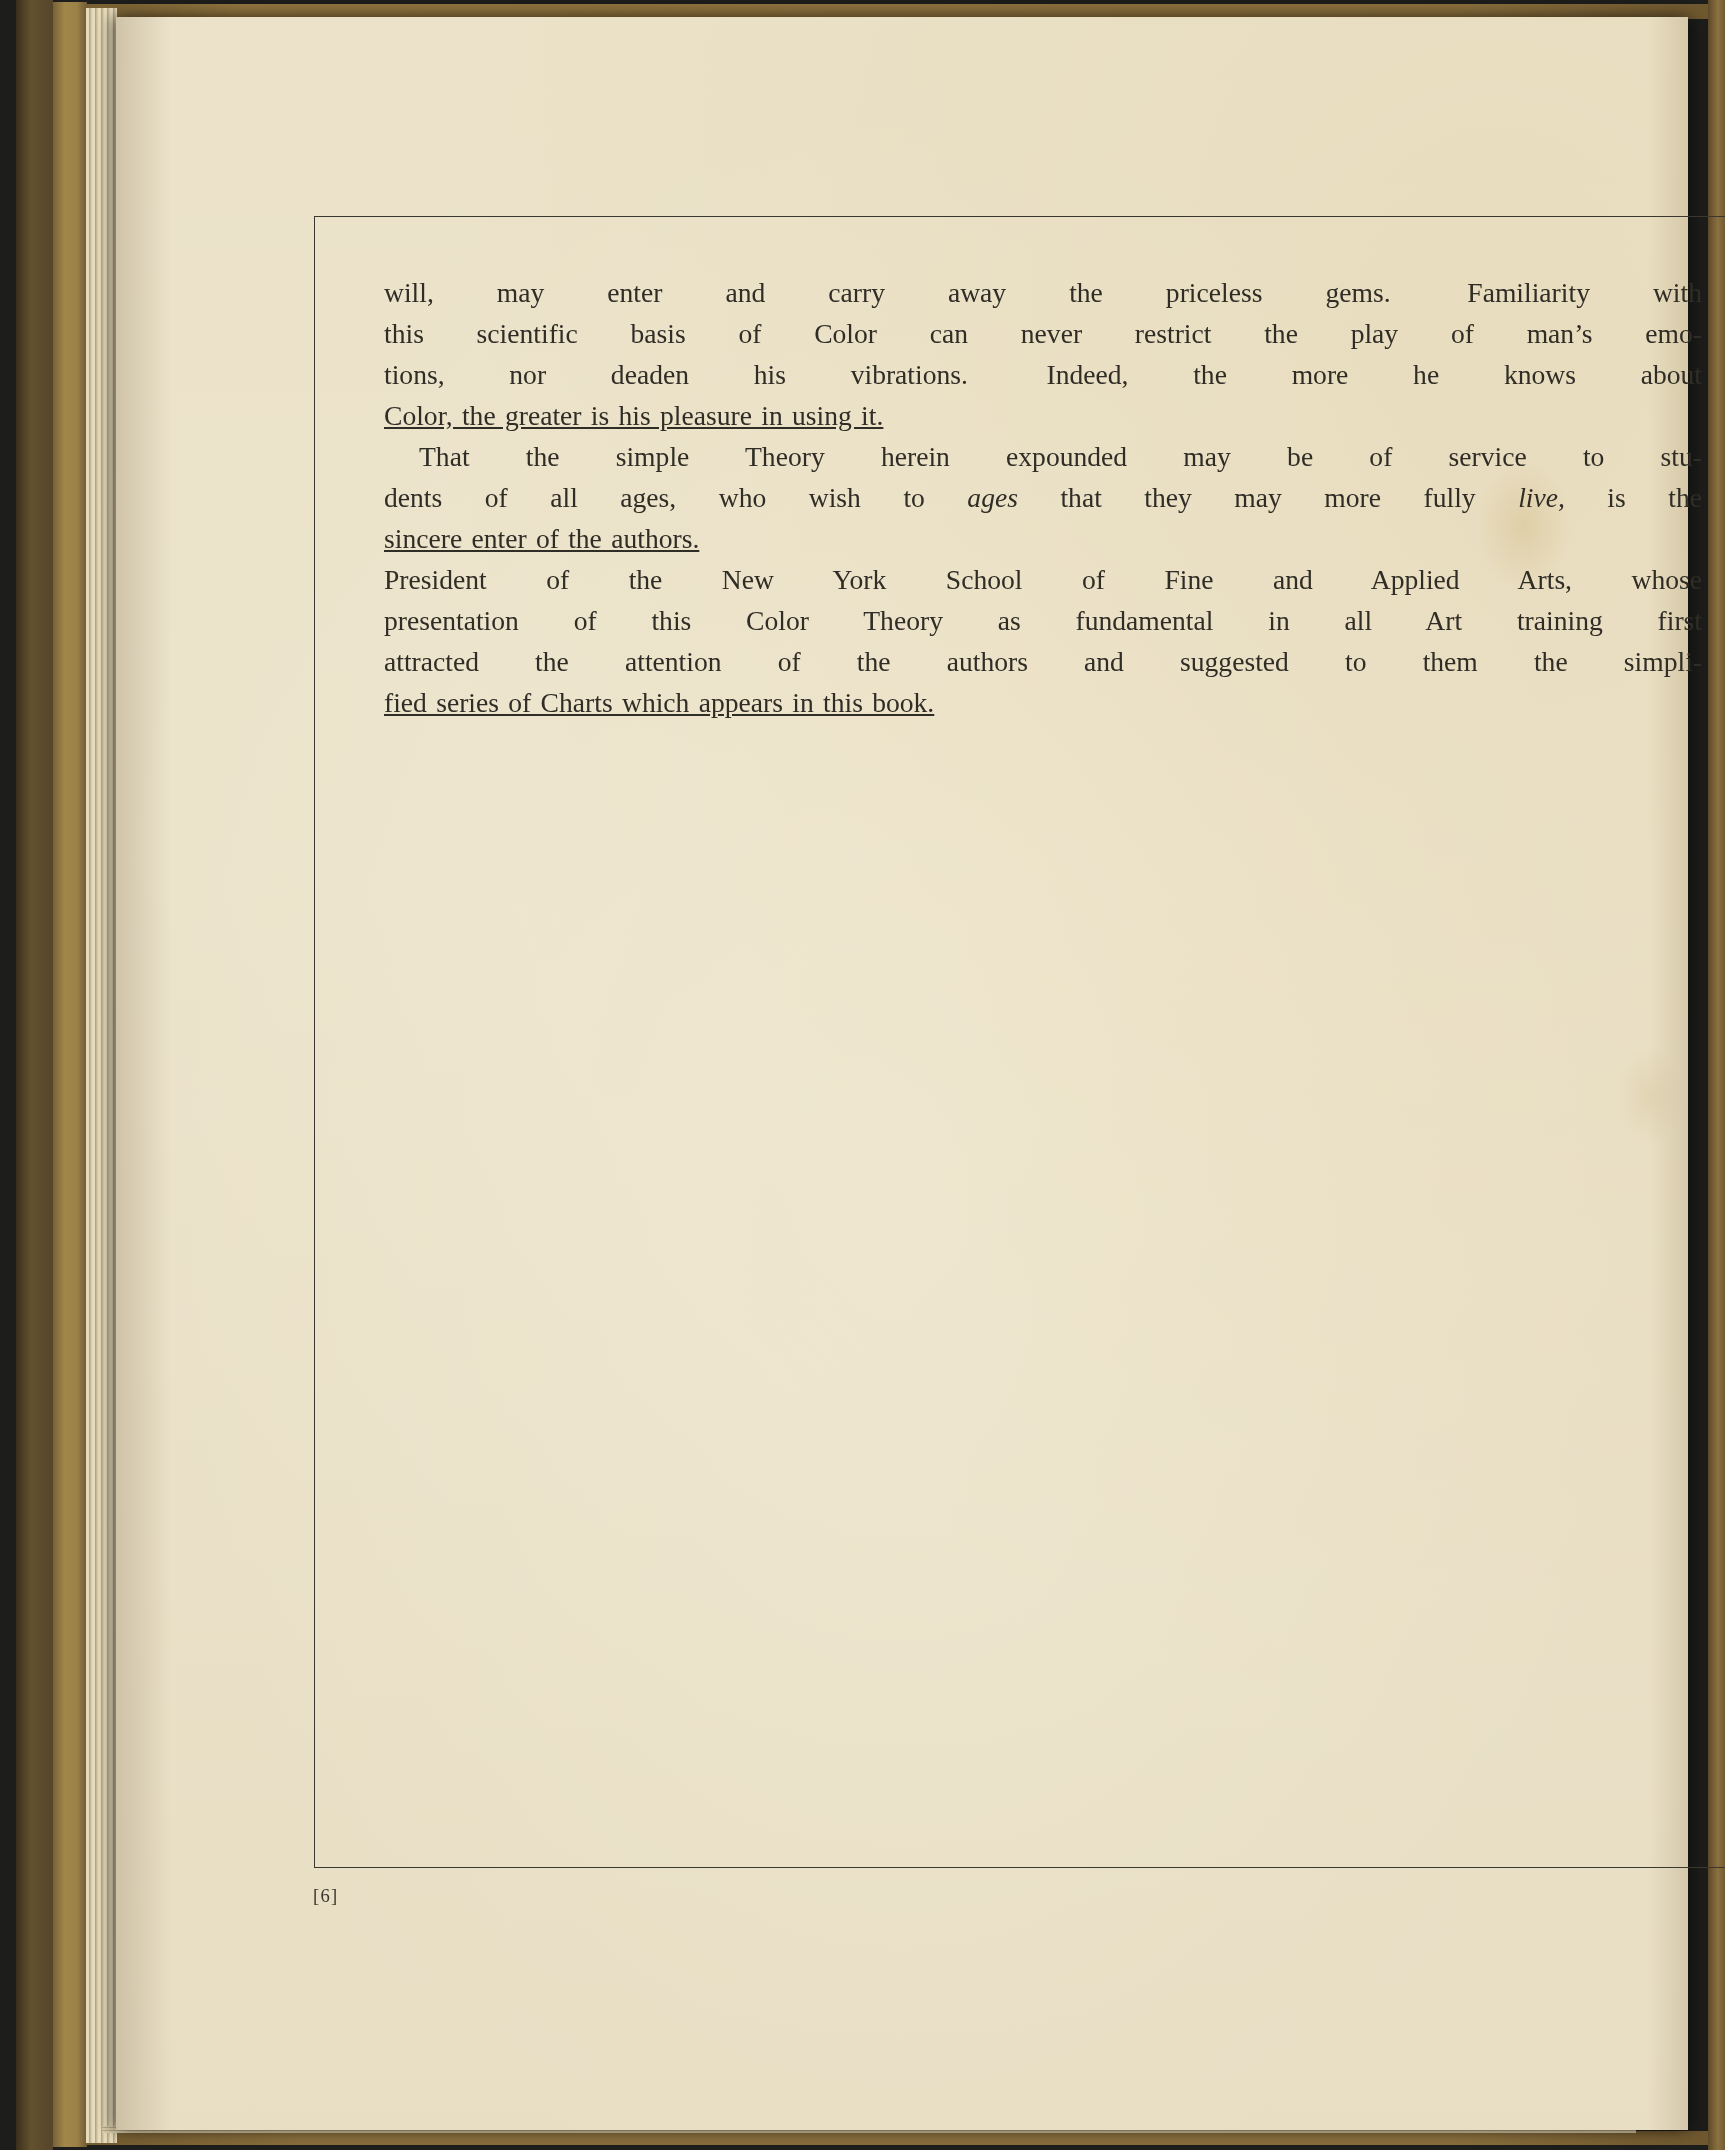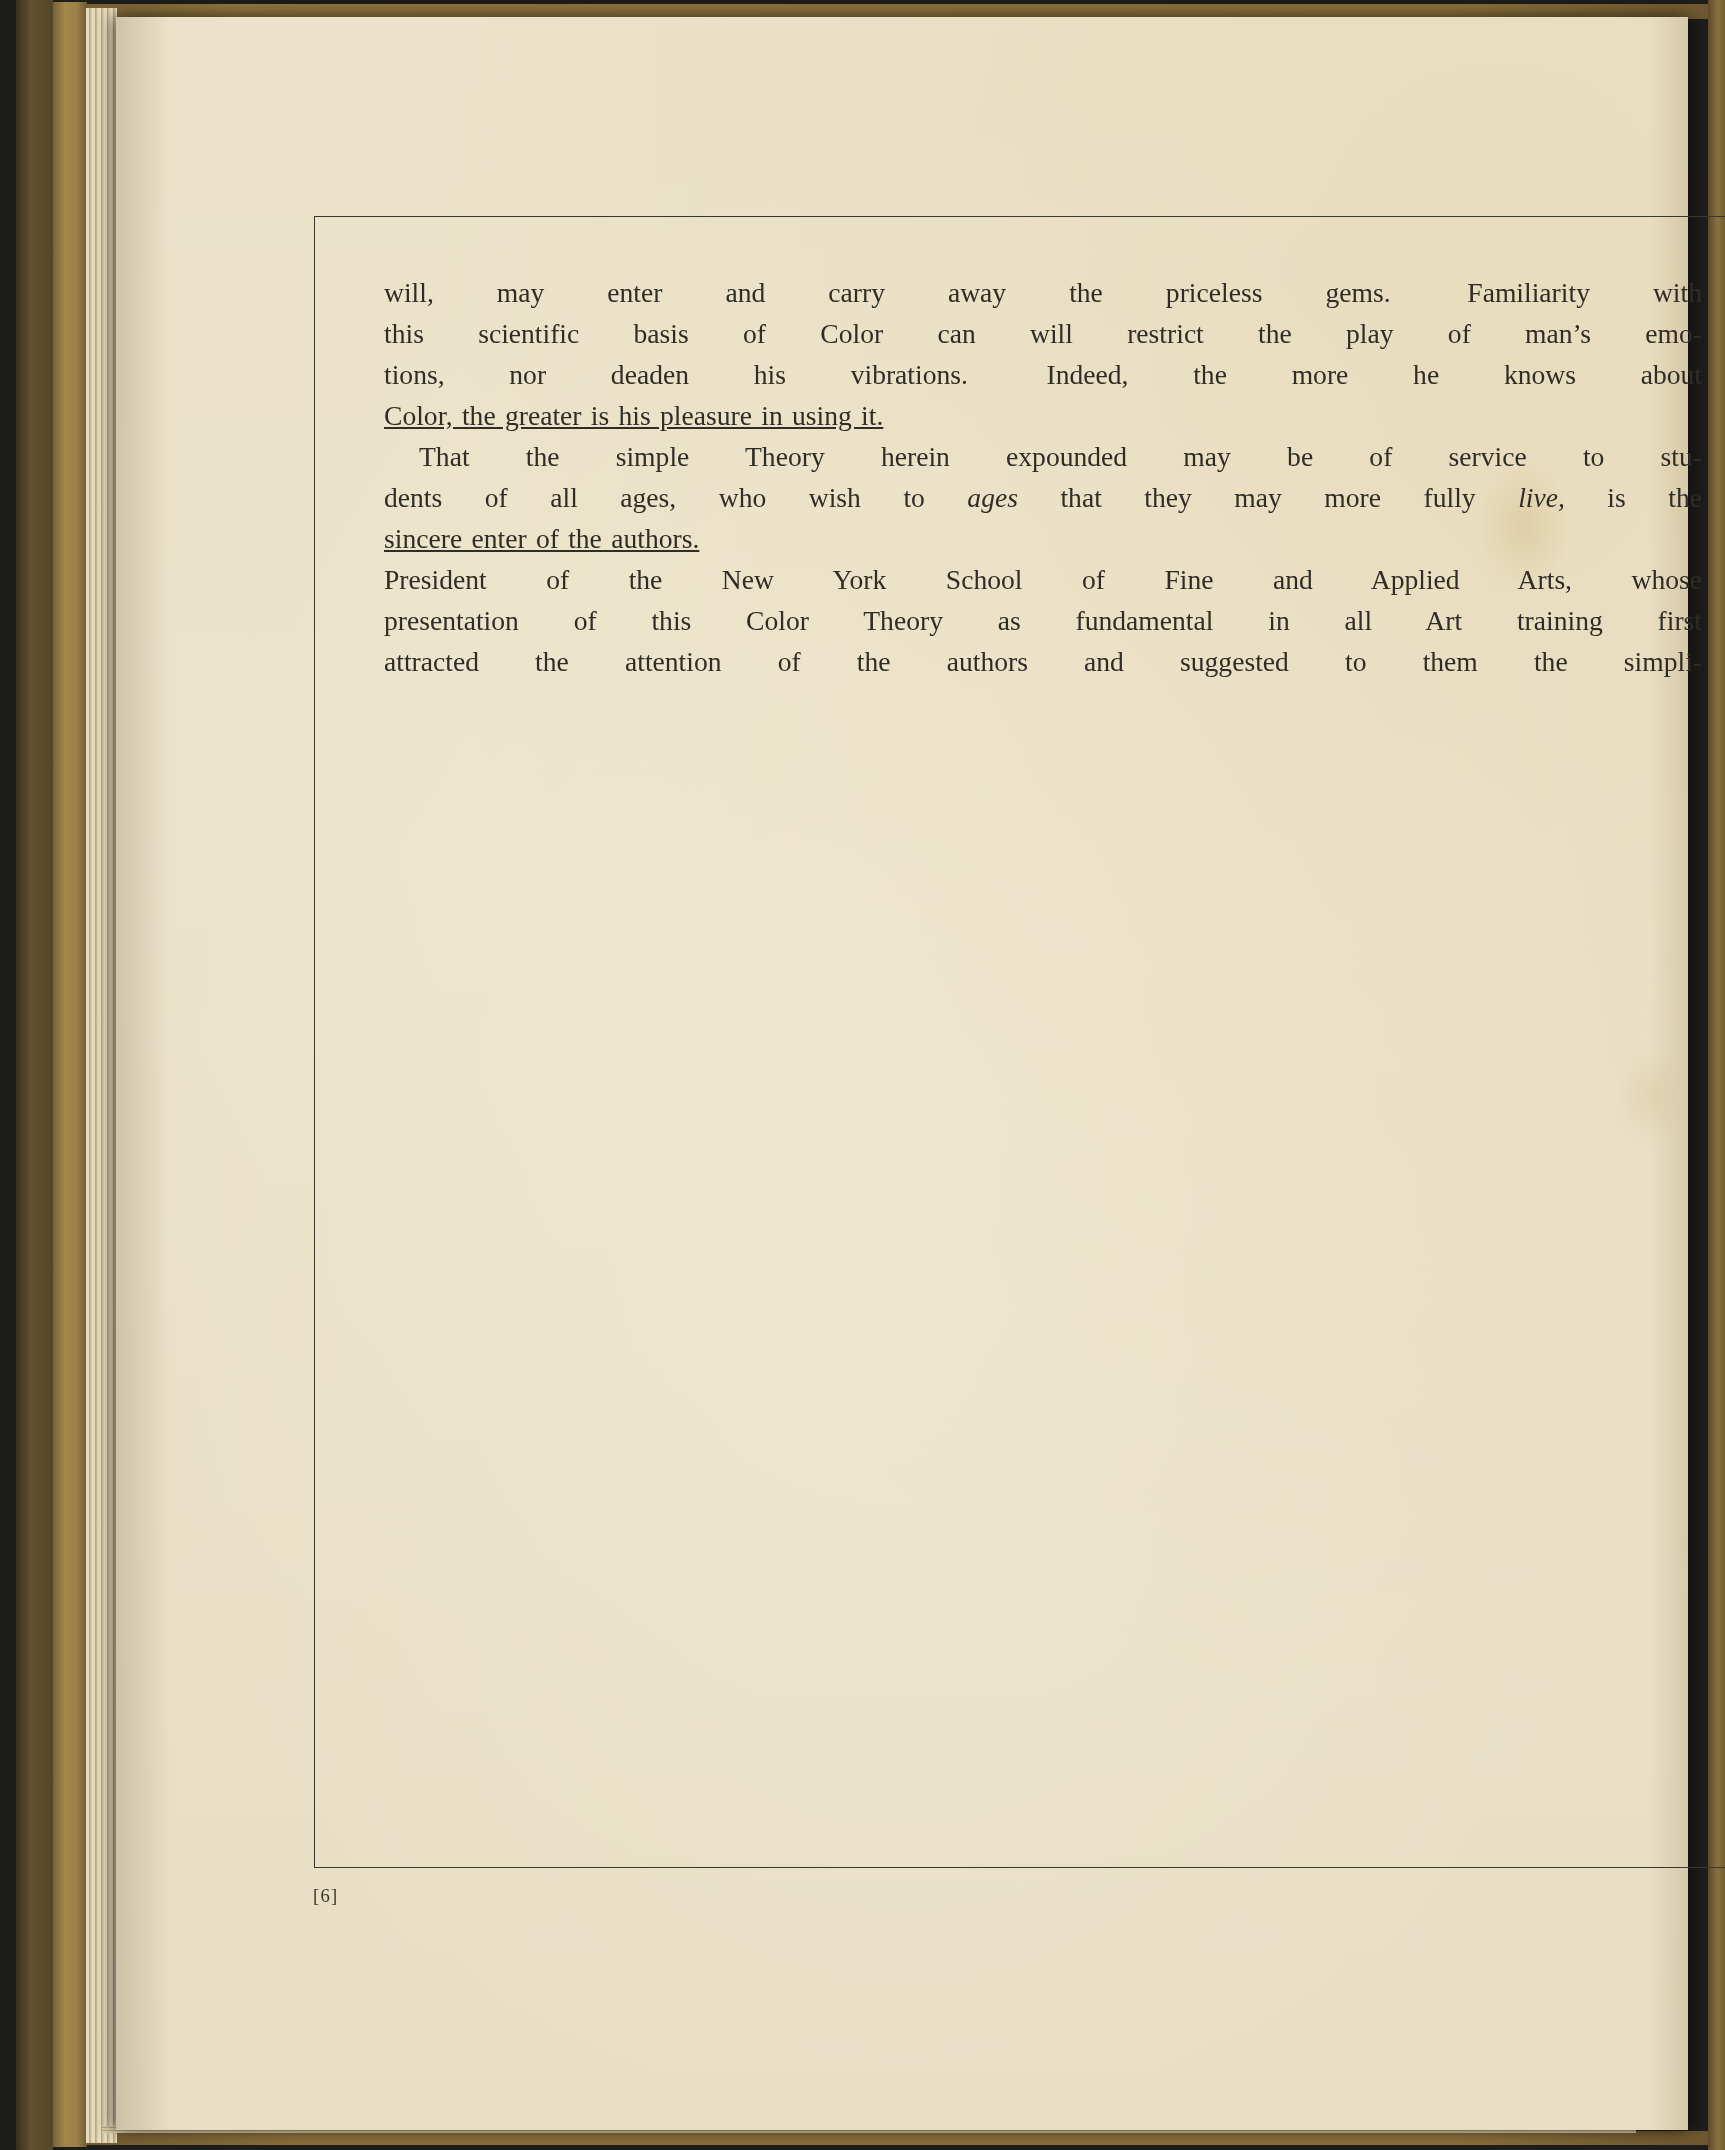--- a/index.html
+++ b/index.html
@@ -113,35 +113,36 @@
 
   <div class="page">
     <div class="stain stain1"></div>
     <div class="stain stain2"></div>
 
     <div class="frame">
       <div class="textblock">
 
         <div class="para">
           <div class="line">will, may enter and carry away the priceless gems.  Familiarity with</div>
-          <div class="line">this scientific basis of Color can will restrict the play of man’s emo-</div>
+          <div class="line">this scientific basis of Color can never restrict the play of man’s emo-</div>
           <div class="line">tions, nor deaden his vibrations.  Indeed, the more he knows about</div>
           <div class="line last">Color, the greater is his pleasure in using it.</div>
         </div>
 
         <div class="para">
           <div class="line indent">That the simple Theory herein expounded may be of service to stu-</div>
           <div class="line"><span>dents of all ages, who wish to </span><span class="it">ages</span><span> that they may more fully </span><span class="it">live,</span><span> is the</span></div>
           <div class="line last">sincere enter of the authors.</div>
         </div>
 
         <div class="para">
           <div class="line">President of the New York School of Fine and Applied Arts, whose</div>
           <div class="line">presentation of this Color Theory as fundamental in all Art training first</div>
           <div class="line">attracted the attention of the authors and suggested to them the simpli-</div>
+          <div class="line last">fied series of Charts which appears in this book.</div>
         </div>
 
       </div>
     </div>
 
     <div class="folio">[6]</div>
   </div>
 
 </div>
 

